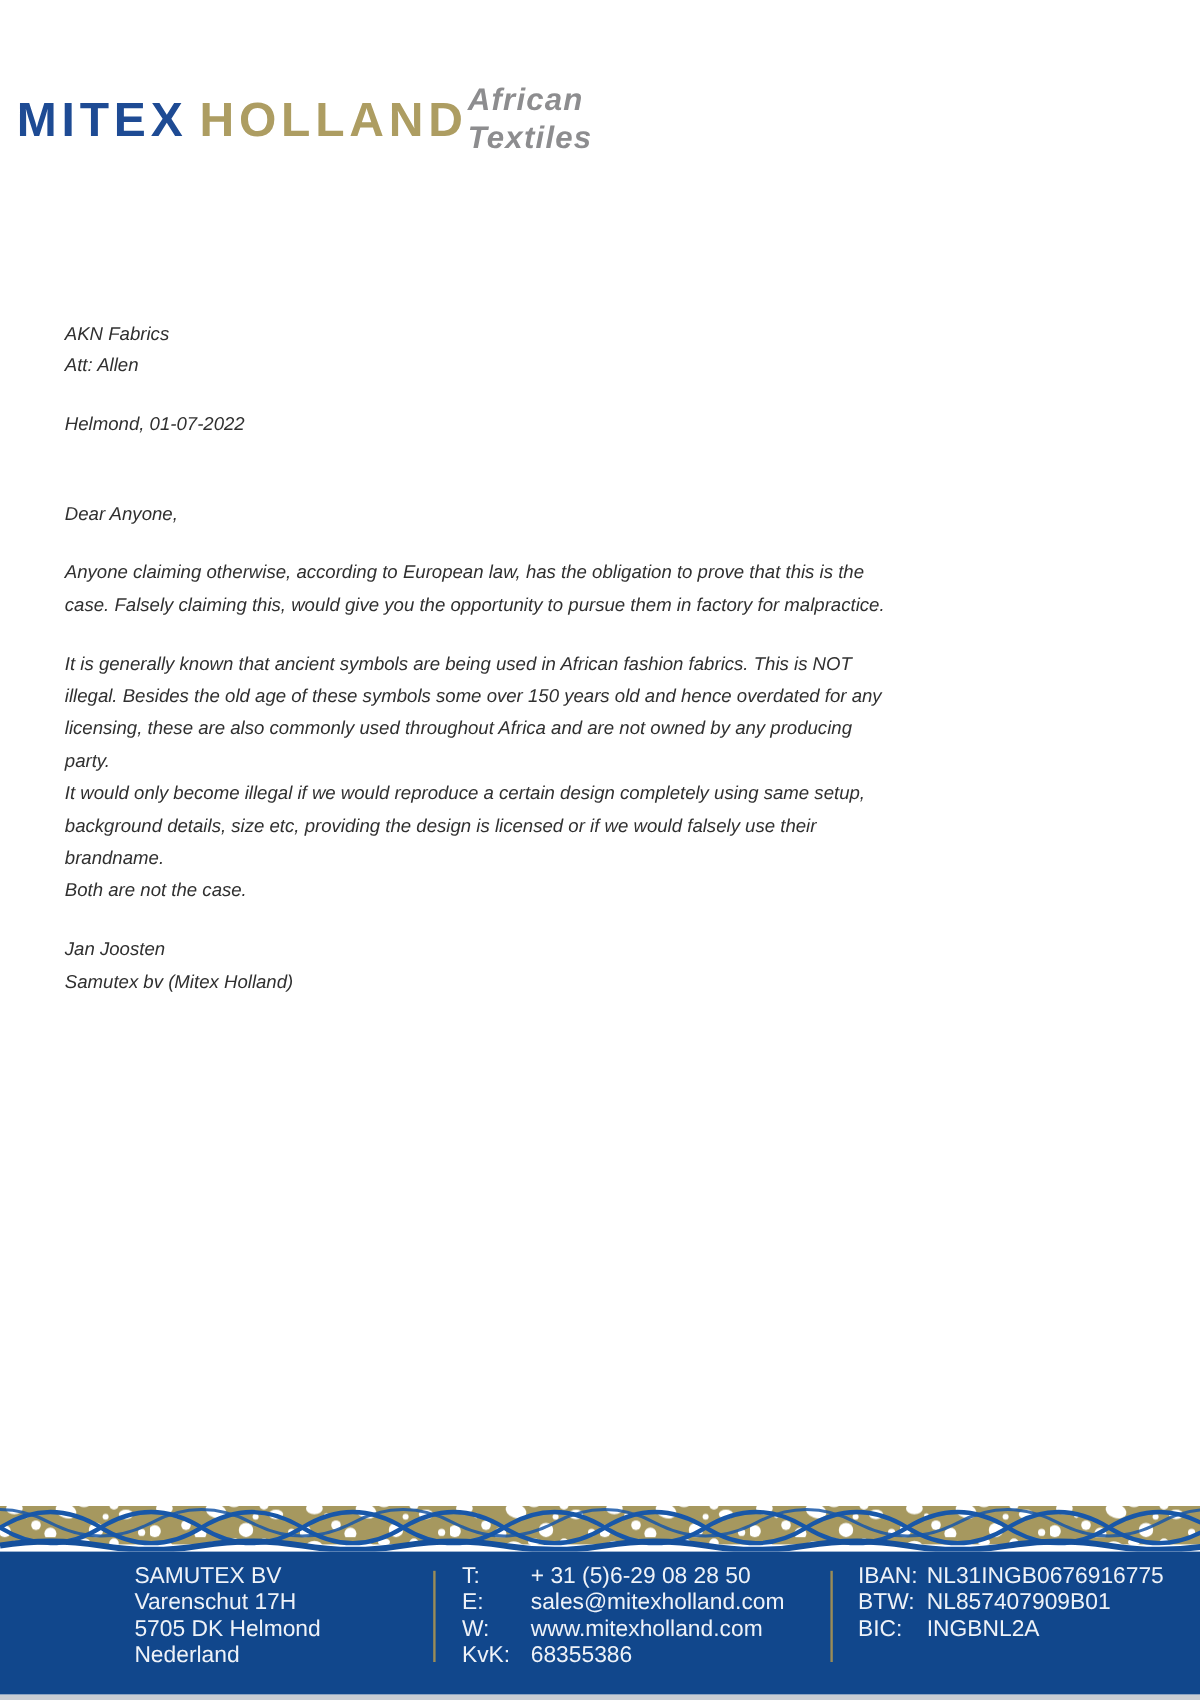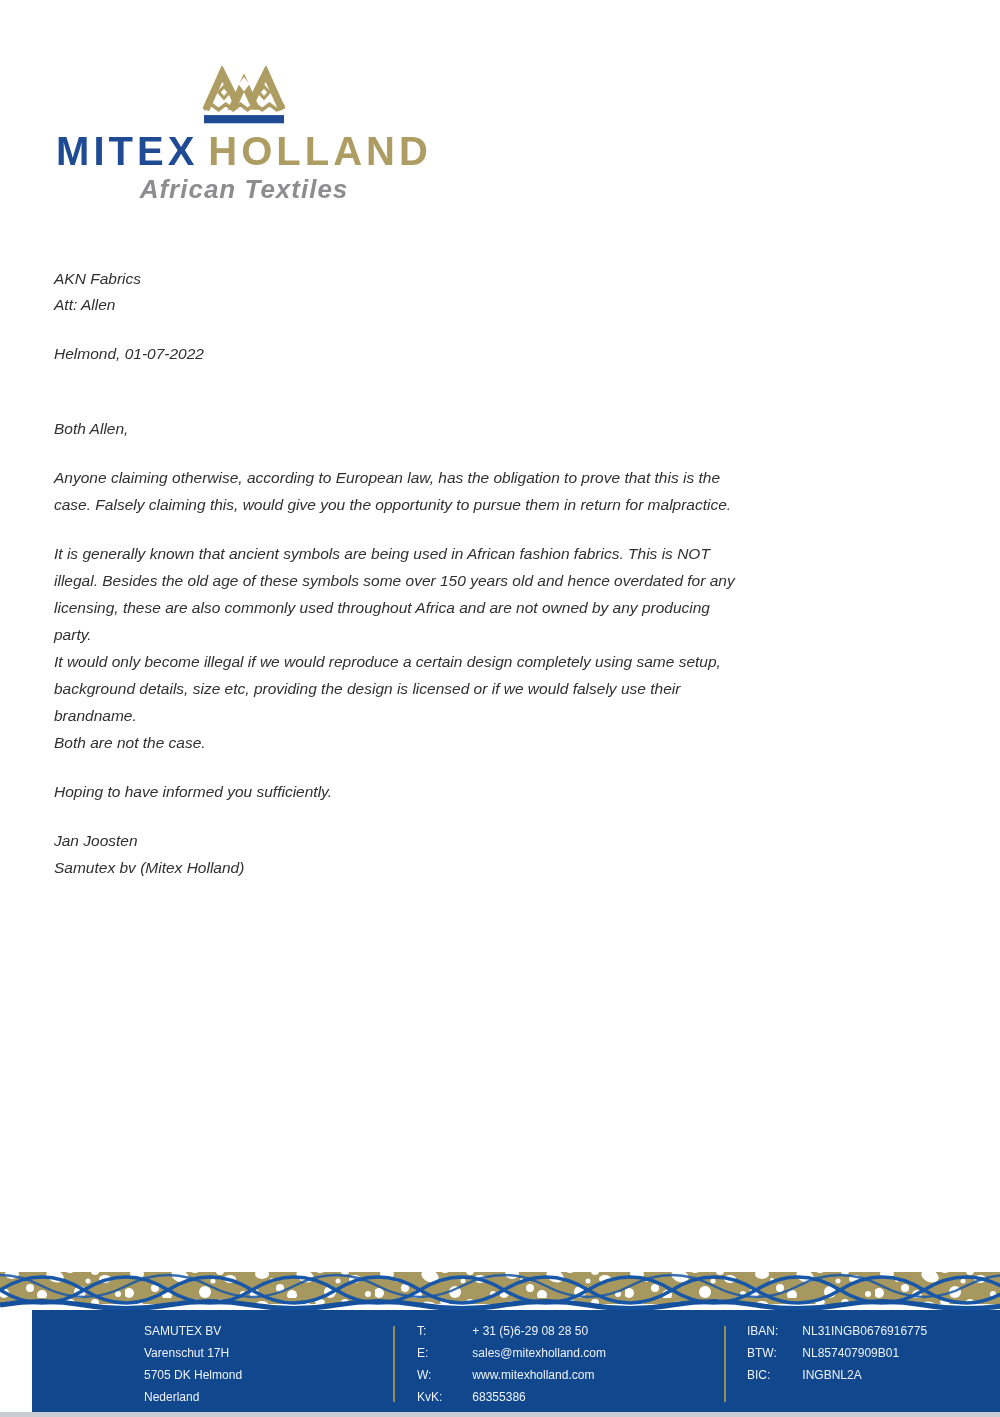--- a/index.html
+++ b/index.html
@@ -9,21 +9,21 @@
     position: relative;
     width: 1000px; height: 1417px;
     margin: 0 auto;
     background: #ffffff;
     overflow: hidden;
   }
 
   
   .letterhead {
     position: absolute; top: 66px; left: 14px; width: 460px;
-    display: flex; flex-direction: column; align-items: center;
+    display: flex; flex-direction: row; align-items: center;
   }
   .crown { width: 92px; height: 60px; display: block; }
   .wordmark {
     margin-top: 4px;
     font-size: 40px; font-weight: 700; letter-spacing: 4px;
     white-space: nowrap; line-height: 1.05;
   }
   .brand-blue { color: #1e4b94; }
   .brand-gold { color: #ad9d62; margin-left: 10px; }
   .tagline {
@@ -41,24 +41,24 @@
   .letter p { margin: 0 0 22px 0; font-style: italic; }
   .pre { white-space: pre-line; }
   .recipient { line-height: 26px; }
   .date { margin-bottom: 48px !important; }
 
   
   .page-footer { position: absolute; left: 0; right: 0; bottom: 0; }
   .pattern-band { display: block; width: 100%; height: 44px; }
   .footer-bar {
     position: relative;
-    height: 102px;
+    height: 119px;
     background: #11478c;
     color: #eef2f8;
-    font-size: 12px; line-height: 22px; margin-left: 32px;
+    font-size: 19px; line-height: 22px;
   }
   .f-col { position: absolute; top: 10px; }
   .f-address { left: 112px; }
   .f-contact { left: 385px; }
   .f-bank    { left: 715px; }
   .f-row .lbl { display: inline-block; min-width: 52px; }
   .f-divider {
     position: absolute; top: 16px; width: 2px; height: 76px;
     background: #9b8c57;
   }
@@ -95,32 +95,31 @@
     <div class="wordmark">
       <span class="brand-blue">MITEX</span><span class="brand-gold">HOLLAND</span>
     </div>
     <div class="tagline">African Textiles</div>
   </header>
 
   <main class="letter">
     <p class="pre recipient">AKN Fabrics
 Att: Allen</p>
     <p class="date">Helmond, 01-07-2022</p>
-    <p>Both Allen,</p>
+    <p>Dear Anyone,</p>
     <p class="pre">Anyone claiming otherwise, according to European law, has the obligation to prove that this is the
-case. Falsely claiming this, would give you the opportunity to pursue them in return for malpractice.</p>
+case. Falsely claiming this, would give you the opportunity to pursue them in factory for malpractice.</p>
     <p class="pre">It is generally known that ancient symbols are being used in African fashion fabrics. This is NOT
 illegal. Besides the old age of these symbols some over 150 years old and hence overdated for any
 licensing, these are also commonly used throughout Africa and are not owned by any producing
 party.
 It would only become illegal if we would reproduce a certain design completely using same setup,
 background details, size etc, providing the design is licensed or if we would falsely use their
 brandname.
 Both are not the case.</p>
-    <p>Hoping to have informed you sufficiently.</p>
     <p class="pre">Jan Joosten
 Samutex bv (Mitex Holland)</p>
   </main>
 
   <footer class="page-footer">
     <svg class="pattern-band" viewBox="0 0 1000 44" preserveAspectRatio="none" aria-hidden="true">
       <defs>
         <pattern id="blobs" x="0" y="0" width="125" height="32" patternUnits="userSpaceOnUse">
           <rect width="125" height="32" fill="#a6985f"></rect>
           <ellipse cx="12" cy="8" rx="7" ry="5" fill="#ffffff"></ellipse>

